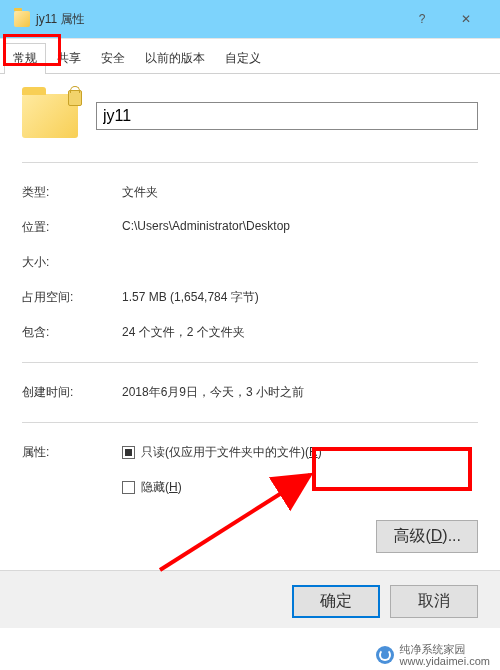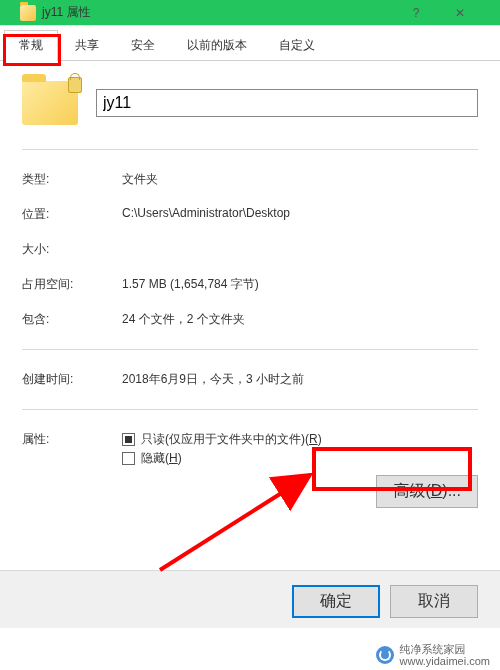--- a/index.html
+++ b/index.html
@@ -6,25 +6,25 @@
     body {
       font-family: "Microsoft YaHei", "Segoe UI", sans-serif;
       font-size: 12px;
       background: #fff;
       width: 500px;
       height: 670px;
       position: relative;
       overflow: hidden;
     }
     .titlebar {
-      height: 26px;
-      display: flex;
-      align-items: center;
-      padding: 0 20px;
-      background: #22c55e;
+      height: 39px;
+      display: flex;
+      align-items: center;
+      padding: 0 14px;
+      background: #7dd3fc;
       border-bottom: 1px solid #e5e5e5;
     }
     .titlebar-icon {
       width: 16px; height: 16px;
       margin-right: 6px;
       background: linear-gradient(135deg, #ffe9a8 0%, #f5c542 100%);
       border-radius: 2px;
       position: relative;
     }
     .titlebar-icon::before {
@@ -42,21 +42,21 @@
       color: #555;
       cursor: pointer;
     }
     .tabs {
       display: flex;
       border-bottom: 1px solid #d0d0d0;
       padding: 4px 4px 0 4px;
       background: #fff;
     }
     .tab {
-      padding: 6px 14px;
+      padding: 6px 8px;
       border: 1px solid transparent;
       border-bottom: none;
       cursor: pointer;
       color: #333;
       margin-right: 2px;
       position: relative;
     }
     .tab.active {
       border-color: #d0d0d0;
       background: #fff;
@@ -134,21 +134,21 @@
     .prop-label { width: 100px; flex-shrink: 0; }
     .prop-value { flex: 1; }
     .attr-row {
       display: flex;
       align-items: flex-start;
     }
     .attr-options {
       flex: 1;
       display: flex;
       flex-direction: column;
-      gap: 2px;
+      gap: 18px;
     }
     .check-row {
       display: flex;
       align-items: center;
       gap: 6px;
     }
     .checkbox-box {
       width: 13px; height: 13px;
       border: 1px solid #666;
       display: inline-flex;

